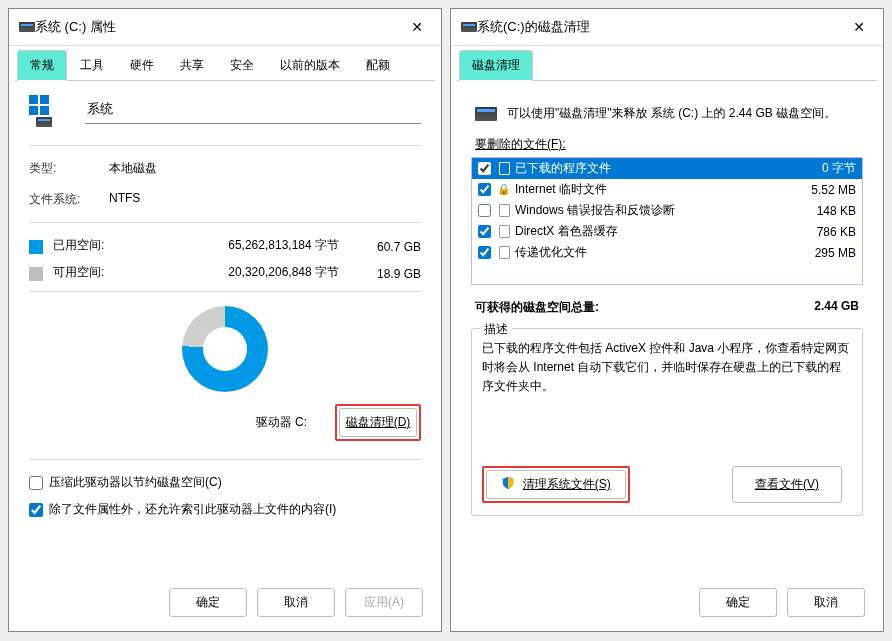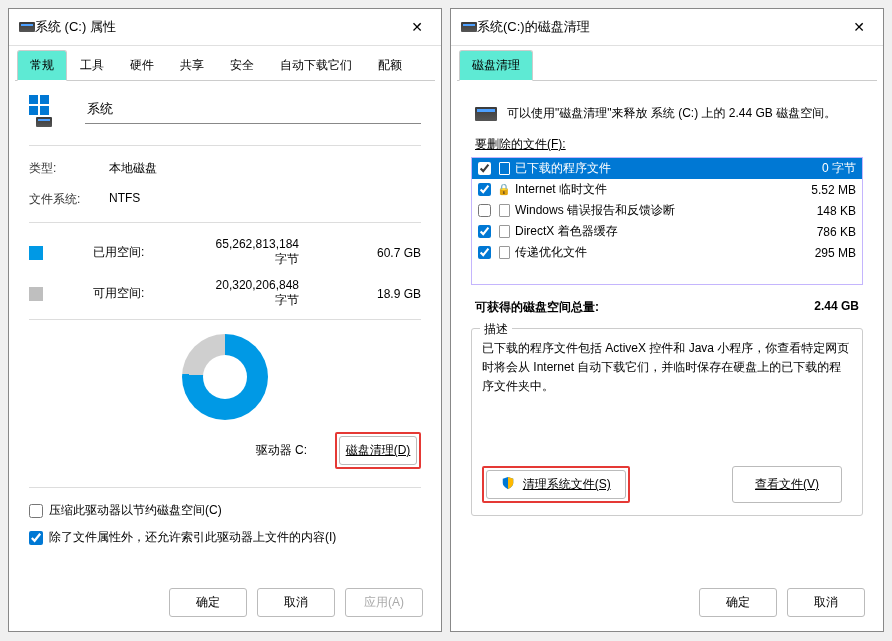--- a/index.html
+++ b/index.html
@@ -19,21 +19,21 @@
     .footer { display: flex; justify-content: flex-end; gap: 10px; padding: 12px 18px 14px; }
     .btn { min-width: 78px; padding: 5px 0; font-size: 12px; background: #fff; border: 1px solid #bbb; border-radius: 3px; cursor: pointer; }
     .btn:disabled { color: #aaa; cursor: default; }
     .name-row { display: flex; align-items: center; margin-bottom: 18px; }
     .win-icon { width: 20px; height: 20px; margin-right: 10px; display: grid; grid-template-columns: 1fr 1fr; grid-template-rows: 1fr 1fr; gap: 2px; }
     .win-icon span { background: #0078d4; }
     .name-input { flex: 1; border: none; border-bottom: 1px solid #888; padding: 3px 2px 6px; font-size: 13px; outline: none; }
     .hr { border: none; border-top: 1px solid #ddd; margin: 8px 0 14px; }
     .kv { display: flex; margin-bottom: 14px; }
     .kv .k { width: 80px; color: #333; }
-    .usage-row { display: flex; align-items: center; margin: 4px 0 10px; gap: 40px; }
+    .usage-row { display: flex; align-items: flex-end; margin: 4px 0 10px; }
     .sq { width: 14px; height: 14px; margin-right: 10px; }
     .sq.blue { background: #0099e5; }
     .sq.gray { background: #bfbfbf; }
     .usage-row .lbl { width: 82px; }
     .usage-row .bytes { flex: 1; text-align: right; padding-right: 22px; }
     .usage-row .gb { width: 60px; text-align: right; }
     .capacity-row { display: flex; margin: 14px 0 14px 24px; }
     .capacity-row .lbl { width: 82px; }
     .capacity-row .bytes { flex: 1; text-align: right; padding-right: 22px; }
     .capacity-row .gb { width: 60px; text-align: right; }
@@ -79,21 +79,21 @@
     <span class="disk-icon"></span>
     <span class="titlebar-title">系统 (C:) 属性</span>
     <span class="close-btn">✕</span>
   </div>
   <div class="tabs">
     <div class="tab active">常规</div>
     <div class="tab">工具</div>
     <div class="tab">硬件</div>
     <div class="tab">共享</div>
     <div class="tab">安全</div>
-    <div class="tab">自动下载它们</div>
+    <div class="tab">以前的版本</div>
     <div class="tab">配额</div>
   </div>
   <div class="content">
     <div class="name-row">
       <div style="display:flex;flex-direction:column;align-items:center;gap:2px;margin-right:26px;">
         <span class="win-icon">
             <span></span>
             <span></span>
             <span></span>
             <span></span>

